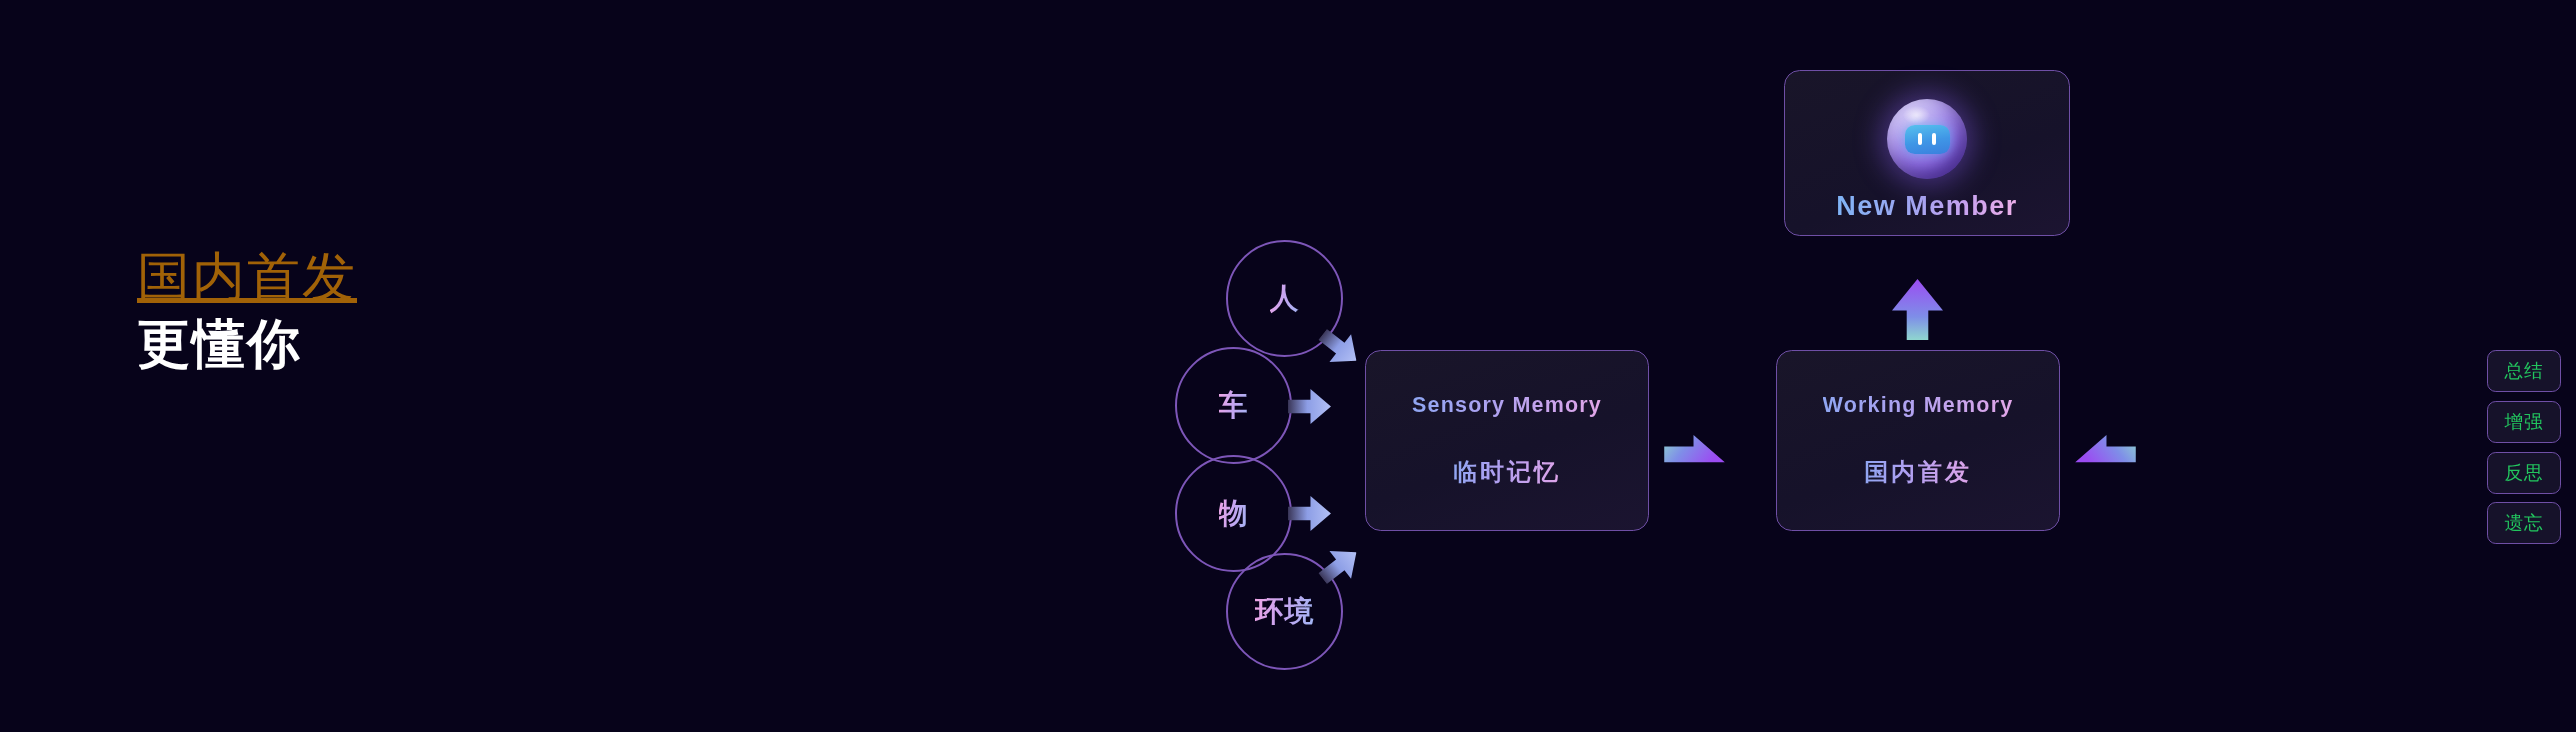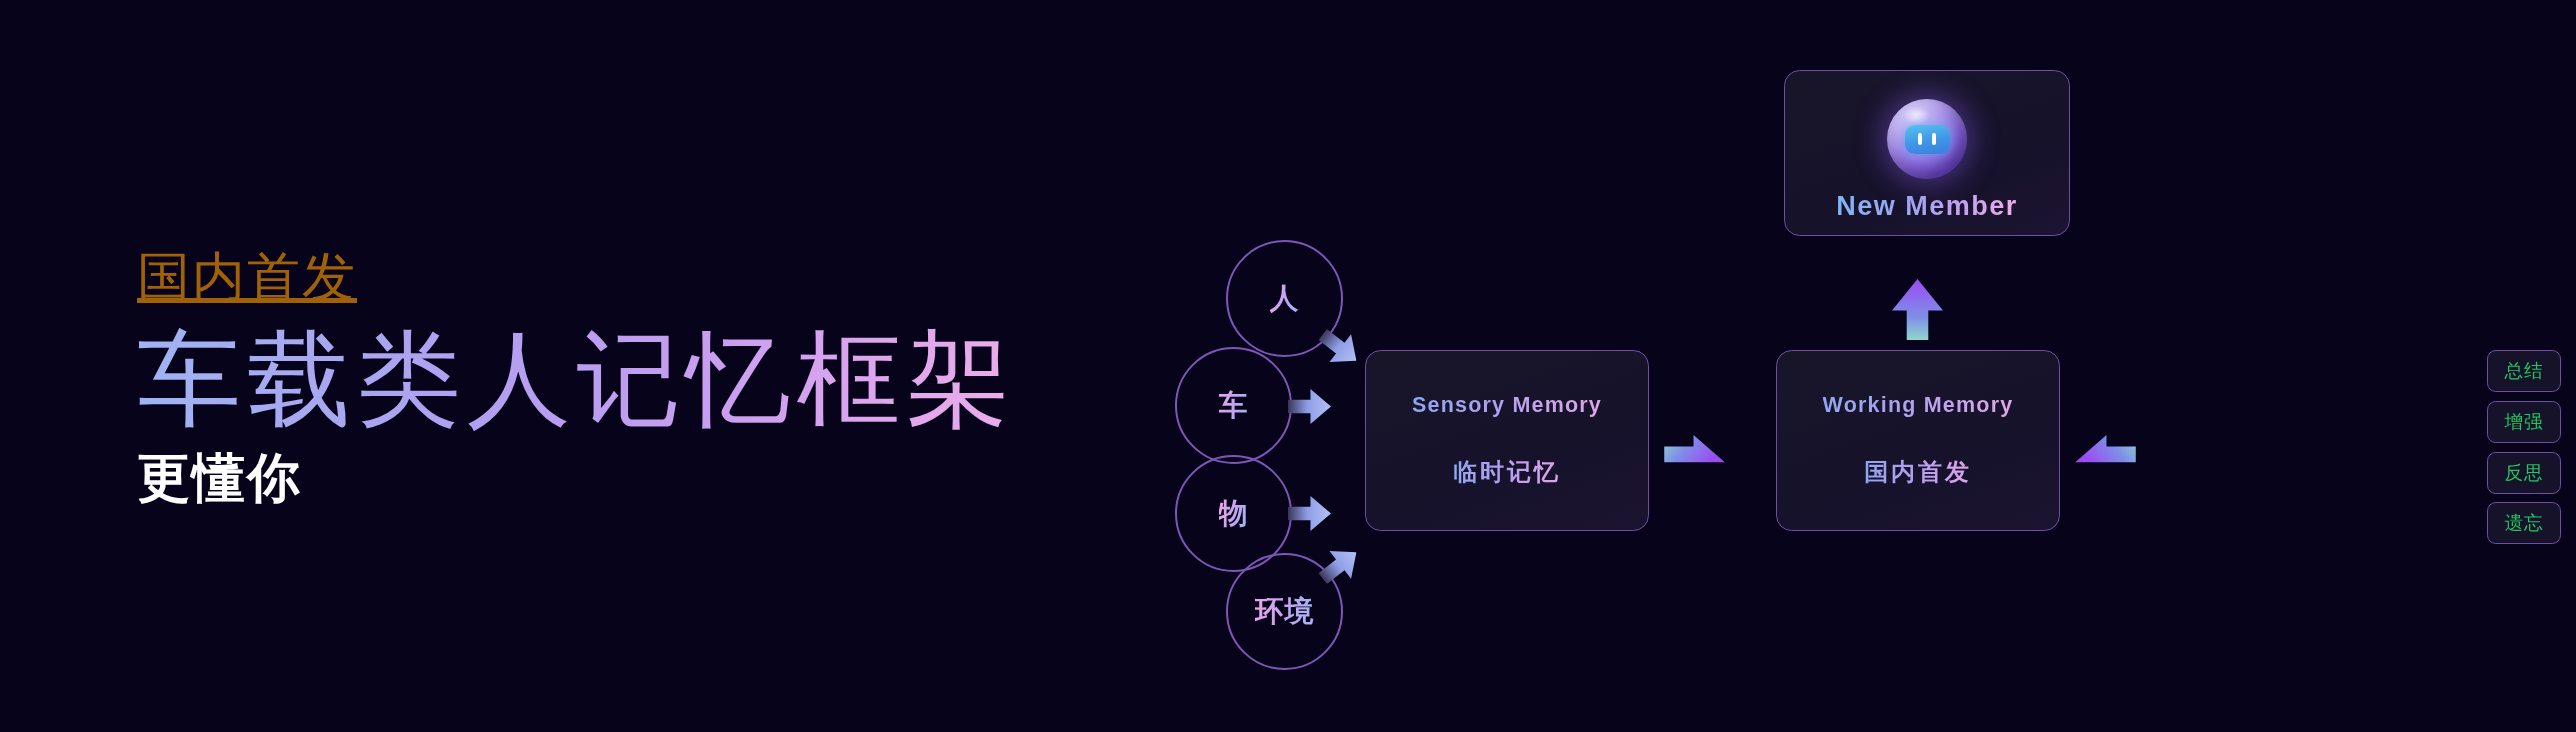--- a/index.html
+++ b/index.html
@@ -280,21 +280,20 @@
     white-space: nowrap;
   }
 </style>
 </head>
 <body>
 
 <div id="stage">
 
   <div id="hero">
     <div class="hero-eyebrow">国内首发</div>
-    <div class="hero-title">车载类人记忆框架</div>
     <div class="hero-sub">更懂你</div>
   </div>
 
   <div id="diagram">
 
     <div class="node-circle circle-ren">
       <span class="clabel">人</span>
     </div>
     <div class="node-circle circle-che">
       <span class="clabel">车</span>

